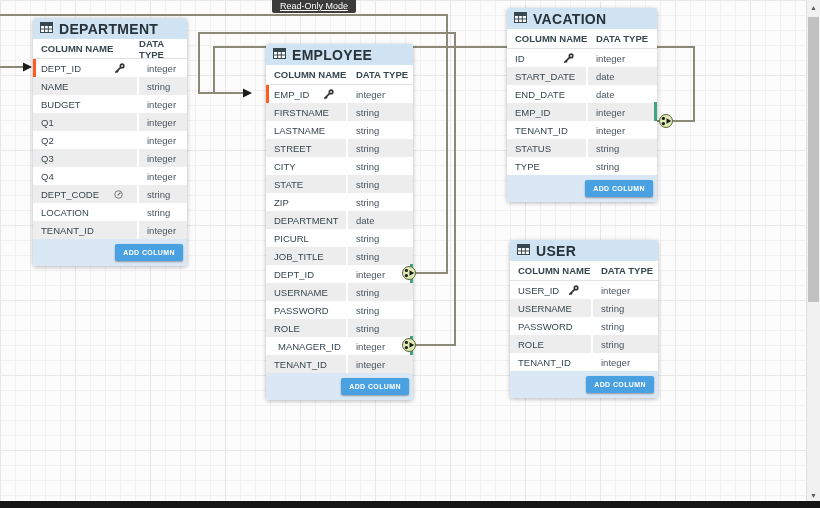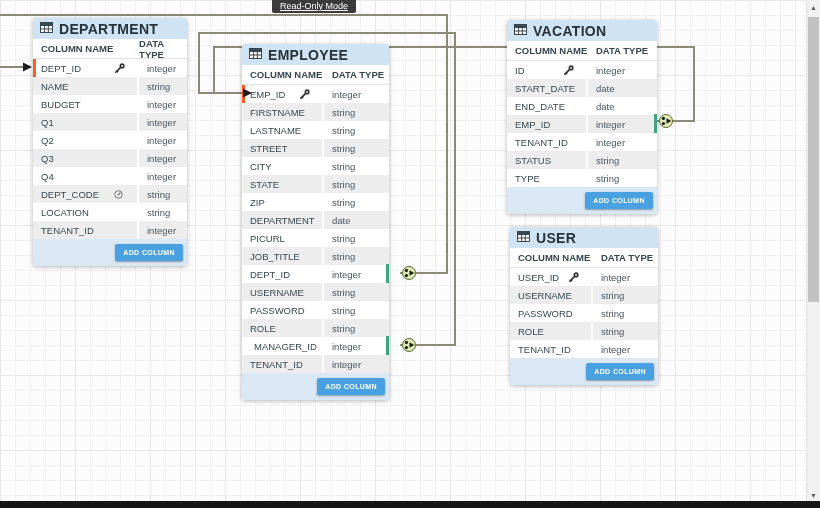--- a/index.html
+++ b/index.html
@@ -176,21 +176,21 @@
         <div class="row alt">
           <span class="cname" style="width: 106px;">
             <span>TENANT_ID</span>
           </span>
           <span class="ctype">integer</span>
         </div>
         <div class="tfoot">
           <button class="addbtn">ADD COLUMN</button>
         </div>
       </div>
-      <div class="table" style="left: 242px; top: 44px; width: 147px;">
+      <div class="table" style="left: 266px; top: 44px; width: 147px;">
         <div class="thead">
           <span><svg width="13" height="11" viewBox="0 0 13 11">
               <rect x="0" y="0" width="13" height="11" fill="#37474f"></rect>
               <rect x="1" y="4" width="11" height="6" fill="#fff"></rect>
               <line x1="1" y1="7" x2="12" y2="7" stroke="#37474f"></line>
               <line x1="4.6" y1="4" x2="4.6" y2="10" stroke="#37474f"></line>
               <line x1="8.3" y1="4" x2="8.3" y2="10" stroke="#37474f"></line>
             </svg></span>
           <span class="ttitle">EMPLOYEE</span>
         </div>
@@ -300,21 +300,21 @@
         <div class="row alt">
           <span class="cname" style="width: 82px;">
             <span>TENANT_ID</span>
           </span>
           <span class="ctype">integer</span>
         </div>
         <div class="tfoot">
           <button class="addbtn">ADD COLUMN</button>
         </div>
       </div>
-      <div class="table" style="left: 507px; top: 20px; width: 150px;">
+      <div class="table" style="left: 507px; top: 8px; width: 150px;">
         <div class="thead">
           <span><svg width="13" height="11" viewBox="0 0 13 11">
               <rect x="0" y="0" width="13" height="11" fill="#37474f"></rect>
               <rect x="1" y="4" width="11" height="6" fill="#fff"></rect>
               <line x1="1" y1="7" x2="12" y2="7" stroke="#37474f"></line>
               <line x1="4.6" y1="4" x2="4.6" y2="10" stroke="#37474f"></line>
               <line x1="8.3" y1="4" x2="8.3" y2="10" stroke="#37474f"></line>
             </svg></span>
           <span class="ttitle">VACATION</span>
         </div>
@@ -370,21 +370,21 @@
         <div class="row">
           <span class="cname" style="width: 81px;">
             <span>TYPE</span>
           </span>
           <span class="ctype">string</span>
         </div>
         <div class="tfoot">
           <button class="addbtn">ADD COLUMN</button>
         </div>
       </div>
-      <div class="table" style="left: 510px; top: 227px; width: 148px;">
+      <div class="table" style="left: 510px; top: 240px; width: 148px;">
         <div class="thead">
           <span><svg width="13" height="11" viewBox="0 0 13 11">
               <rect x="0" y="0" width="13" height="11" fill="#37474f"></rect>
               <rect x="1" y="4" width="11" height="6" fill="#fff"></rect>
               <line x1="1" y1="7" x2="12" y2="7" stroke="#37474f"></line>
               <line x1="4.6" y1="4" x2="4.6" y2="10" stroke="#37474f"></line>
               <line x1="8.3" y1="4" x2="8.3" y2="10" stroke="#37474f"></line>
             </svg></span>
           <span class="ttitle">USER</span>
         </div>

